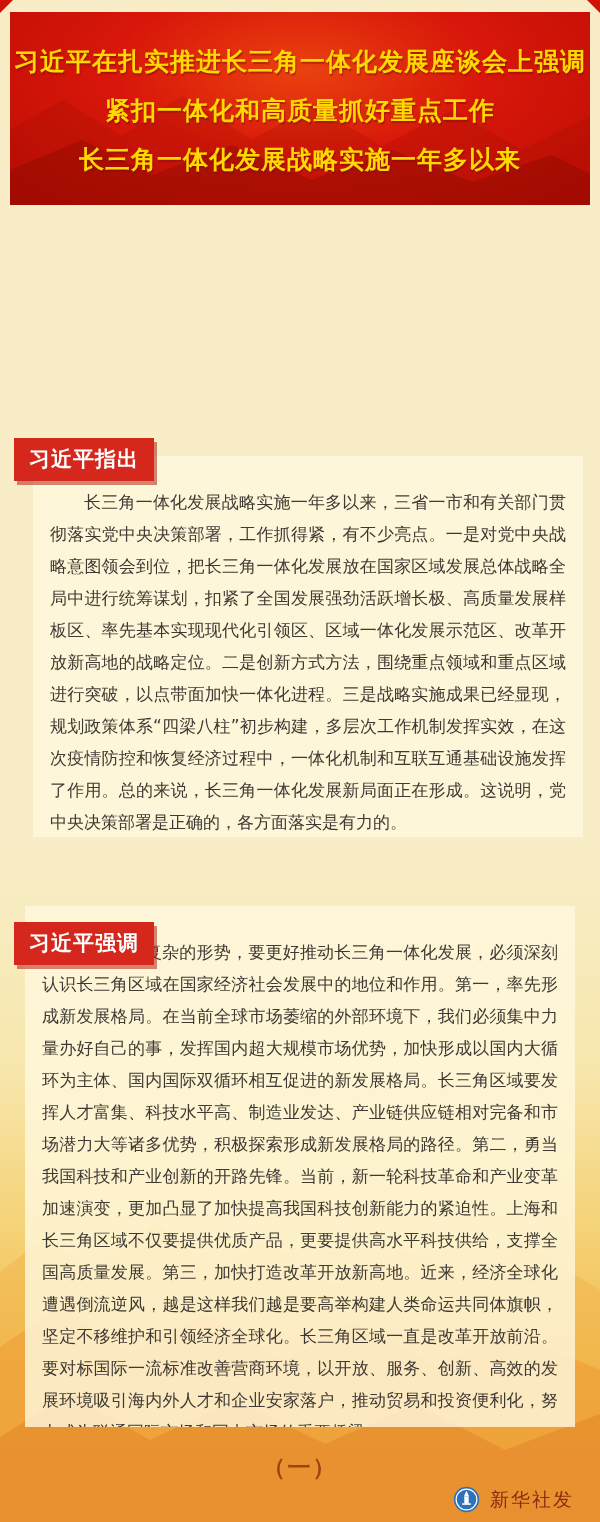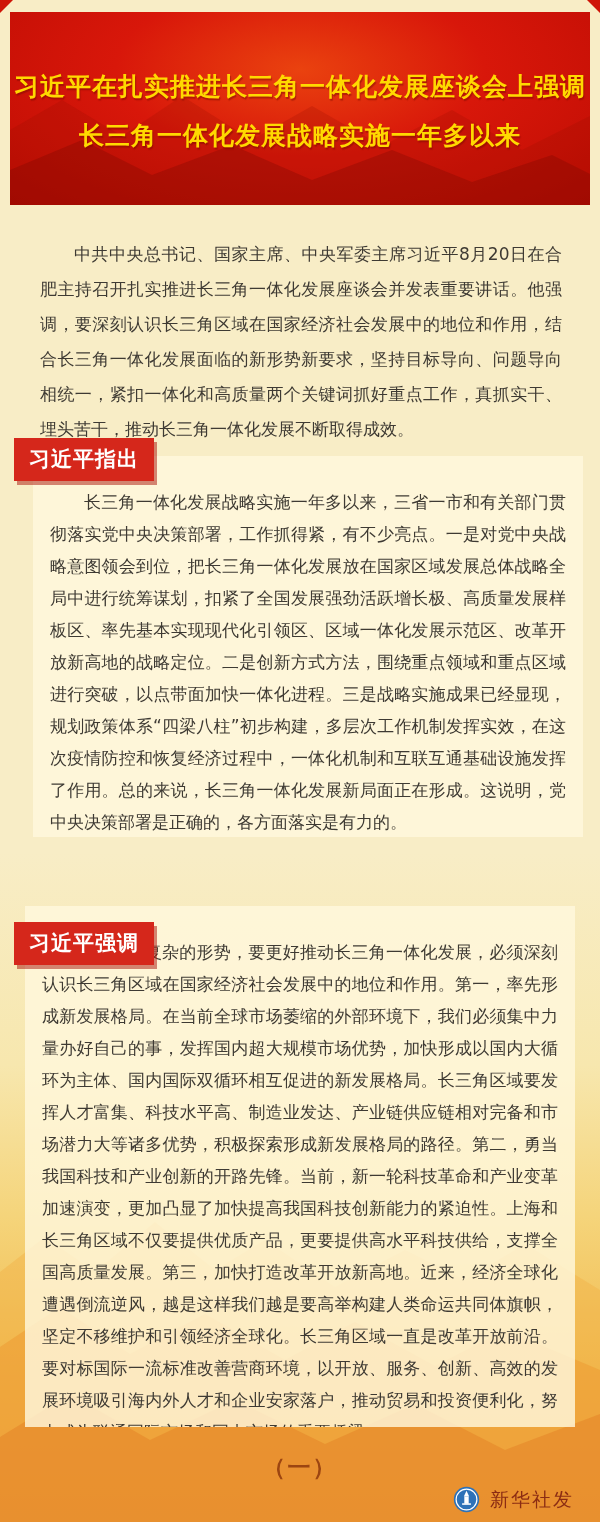--- a/index.html
+++ b/index.html
@@ -74,24 +74,24 @@
     <path d="M0,225 L60,185 L130,232 L205,192 L285,238 L355,200 L435,244 L505,208 L600,248 L600,400 L0,400 Z" fill="rgba(238,152,48,0.5)"></path>
     <path d="M0,315 L70,272 L150,318 L235,278 L325,322 L415,282 L505,328 L600,292 L600,400 L0,400 Z" fill="rgba(228,132,40,0.55)"></path>
   </svg>
 
   <div class="banner">
     <svg class="bmtn" viewBox="0 0 580 193" preserveAspectRatio="none">
       <path d="M0,118 L52,88 L112,124 L172,84 L242,128 L302,94 L372,134 L442,98 L512,138 L580,104 L580,193 L0,193 Z" fill="rgba(150,12,2,0.22)"></path>
       <path d="M0,158 L72,128 L142,163 L222,133 L302,168 L382,138 L462,170 L542,143 L580,162 L580,193 L0,193 Z" fill="rgba(110,6,0,0.28)"></path>
     </svg>
     <div class="tline">习近平在扎实推进长三角一体化发展座谈会上强调</div>
+    <div class="tline">紧扣一体化和高质量抓好重点工作</div>
     <div class="tline">长三角一体化发展战略实施一年多以来</div>
   </div>
 
-  <p class="intro">中共中央总书记、国家主席、中央军委主席习近平8月20日在合肥主持召开扎实推进长三角一体化发展座谈会并发表重要讲话。他强调，要深刻认识长三角区域在国家经济社会发展中的地位和作用，结合长三角一体化发展面临的新形势新要求，坚持目标导向、问题导向相统一，紧扣一体化和高质量两个关键词抓好重点工作，真抓实干、埋头苦干，推动长三角一体化发展不断取得成效。</p>
 
   <div class="badge b1">习近平指出</div>
   <div class="panel p1">
     <p class="ptext">长三角一体化发展战略实施一年多以来，三省一市和有关部门贯彻落实党中央决策部署，工作抓得紧，有不少亮点。一是对党中央战略意图领会到位，把长三角一体化发展放在国家区域发展总体战略全局中进行统筹谋划，扣紧了全国发展强劲活跃增长极、高质量发展样板区、率先基本实现现代化引领区、区域一体化发展示范区、改革开放新高地的战略定位。二是创新方式方法，围绕重点领域和重点区域进行突破，以点带面加快一体化进程。三是战略实施成果已经显现，规划政策体系“四梁八柱”初步构建，多层次工作机制发挥实效，在这次疫情防控和恢复经济过程中，一体化机制和互联互通基础设施发挥了作用。总的来说，长三角一体化发展新局面正在形成。这说明，党中央决策部署是正确的，各方面落实是有力的。</p>
   </div>
 
   <div class="badge b2">习近平强调</div>
   <div class="panel p2">
     <p class="ptext">面对严峻复杂的形势，要更好推动长三角一体化发展，必须深刻认识长三角区域在国家经济社会发展中的地位和作用。第一，率先形成新发展格局。在当前全球市场萎缩的外部环境下，我们必须集中力量办好自己的事，发挥国内超大规模市场优势，加快形成以国内大循环为主体、国内国际双循环相互促进的新发展格局。长三角区域要发挥人才富集、科技水平高、制造业发达、产业链供应链相对完备和市场潜力大等诸多优势，积极探索形成新发展格局的路径。第二，勇当我国科技和产业创新的开路先锋。当前，新一轮科技革命和产业变革加速演变，更加凸显了加快提高我国科技创新能力的紧迫性。上海和长三角区域不仅要提供优质产品，更要提供高水平科技供给，支撑全国高质量发展。第三，加快打造改革开放新高地。近来，经济全球化遭遇倒流逆风，越是这样我们越是要高举构建人类命运共同体旗帜，坚定不移维护和引领经济全球化。长三角区域一直是改革开放前沿。要对标国际一流标准改善营商环境，以开放、服务、创新、高效的发展环境吸引海内外人才和企业安家落户，推动贸易和投资便利化，努力成为联通国际市场和国内市场的重要桥梁。</p>
   </div>

